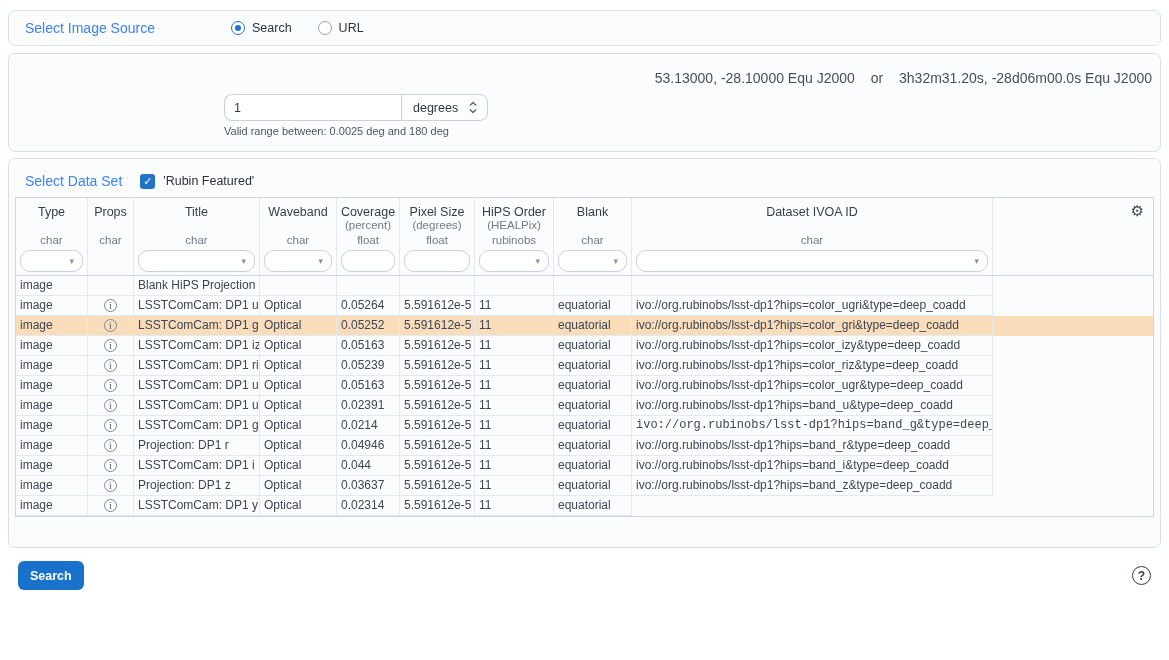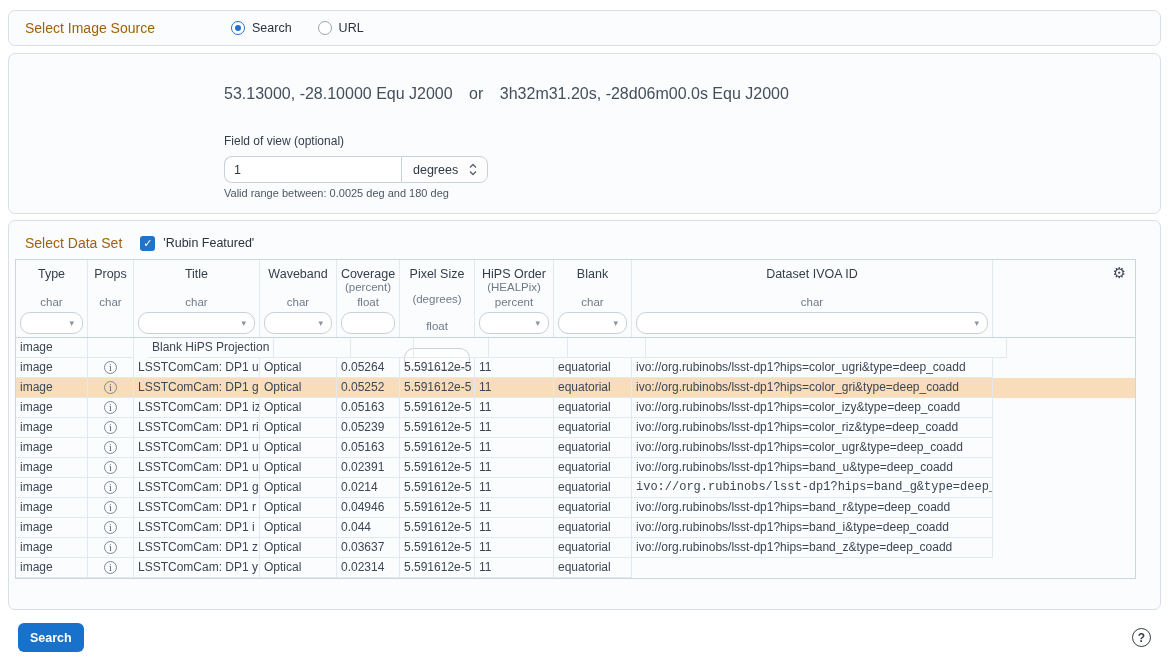--- a/index.html
+++ b/index.html
@@ -1,51 +1,51 @@
 <!DOCTYPE html>
 <html><head>
 <meta charset="utf-8">
 <style>
   * { box-sizing: border-box; margin: 0; padding: 0; }
   html,body { width:1169px; height:660px; background:#ffffff;
     font-family:"Liberation Sans", sans-serif; color:#3c4654; }
   .page { position:relative; width:1169px; height:660px; padding:10px 8px 0 8px; }
 
   .panel { background:#fbfcfe; border:1px solid #d8dfe7; border-radius:7px; width:1153px; }
-  .sec-title { color:#a16207; font-size:14px; }
+  .sec-title { color:#3b82f6; font-size:14px; }
 
   
   .p1 { height:36px; display:flex; align-items:center; padding:0 8px; margin-bottom:7px; }
   .p1 .sec-title { width:214px; padding-left:8px; }
   .radio-group { display:flex; align-items:center; gap:26px; }
   .radio { display:flex; align-items:center; gap:7px; font-size:12.5px; color:#2b323d; cursor:pointer; }
   .rb { width:14px; height:14px; border-radius:50%; border:1.5px solid #98a3b1; background:#fff; position:relative; }
   .rb.on { border-color:#2272c8; }
   .rb.on::after { content:""; position:absolute; left:2.5px; top:2.5px; width:6px; height:6px; border-radius:50%; background:#2272c8; }
 
   
   .p2 { margin-bottom:6px; padding:8px 8px 14px 8px; }
   .p2row { display:flex; }
   .leftlab { width:207px; padding-left:8px; padding-top:5px; flex:0 0 207px; }
   .joined { display:flex; }
   .tinput { width:282px; height:27px; border:1px solid #c8d1da; border-right:none; border-radius:8px 0 0 8px;
     background:#fff; padding:0 9px; font-size:12.5px; color:#2f3844; font-family:inherit; outline:none; }
   .selbox { height:27px; border:1px solid #c8d1da; border-radius:0 8px 8px 0; background:#fdfdfe;
     display:flex; align-items:center; gap:10px; padding:0 9px 0 11px; font-size:12.5px; color:#2f3844; cursor:pointer; }
-  .resolved { margin-left:207px; margin-top:23px; font-size:16px; color:#454f5c; }
+  .resolved { margin-left:207px; margin-top:8px; font-size:14px; color:#454f5c;text-align:right; }
   .resolved .or { margin:0 12px; }
   .fov-label { margin-left:207px; margin-top:31px; font-size:12px; color:#343d4a; }
   .fov-join { margin-left:207px; margin-top:8px; display:flex; }
   .finput { width:177px; height:27px; border:1px solid #c8d1da; border-right:none; border-radius:8px 0 0 8px;
     background:#fff; padding:0 9px; font-size:12.5px; color:#2f3844; font-family:inherit; outline:none; }
   .fov-hint { margin-left:207px; margin-top:4px; font-size:11px; color:#4c5663; }
   .chev { display:flex; }
 
   
-  .p3 { margin-bottom:13px; padding:8px 24px 30px 6px; }
+  .p3 { margin-bottom:13px; padding:8px 6px 30px 6px; }
   .ds-head { display:flex; align-items:center; gap:18px; height:28px; margin-bottom:2px; }
   .ds-head .sec-title { padding-left:10px; }
   .cb-label { display:flex; align-items:center; gap:8px; font-size:12.5px; color:#2b323d; cursor:pointer; }
   .cb { width:15px; height:15px; border-radius:3px; background:#2272c8; color:#fff; font-size:11px;
     display:flex; align-items:center; justify-content:center; line-height:1; }
 
   .table { border:1px solid #ccd5e0; background:#fbfcfe; }
   .thead { display:flex; height:78px; border-bottom:1px solid #c9d3df; }
   .th { display:flex; flex-direction:column; align-items:center; padding-top:7px;
     border-right:1px solid #e3e9f0; cursor:pointer; }
@@ -95,21 +95,20 @@
       </label>
     </div>
   </section>
 
   <section class="panel p2">
     <div class="resolved">
       <span>53.13000, -28.10000 Equ J2000</span>
       <span class="or">or</span>
       <span>3h32m31.20s, -28d06m00.0s Equ J2000</span>
     </div>
-    <div class="fov-label">Field of view (optional)</div>
     <div class="fov-join">
       <input class="finput" value="1" style="">
       <div class="selbox">
         <span>degrees</span>
         <span class="chev">
           <svg width="10" height="15" viewBox="0 0 10 15">
               <path d="M2 5.5 L5 2.5 L8 5.5" fill="none" stroke="#5a6470" stroke-width="1.4"></path>
               <path d="M2 9.5 L5 12.5 L8 9.5" fill="none" stroke="#5a6470" stroke-width="1.4"></path>
             </svg>
         </span>
@@ -163,30 +162,30 @@
                 <span class="caret">▾</span>
               </div>
             </div>
           </div>
           <div class="th" style="width: 63px;">
             <div class="th-name">Coverage</div>
             <div class="th-sub">(percent)</div>
             <div class="th-type">float</div>
             <div class="th-filter"><input class="finp" style=""></div>
           </div>
-          <div class="th" style="width: 75px; gap: 12px;">
+          <div class="th" style="width: 75px;">
             <div class="th-name">Pixel Size</div>
             <div class="th-sub">(degrees)</div>
             <div class="th-type">float</div>
             <div class="th-filter"><input class="finp" style=""></div>
           </div>
           <div class="th" style="width: 79px;">
             <div class="th-name">HiPS Order</div>
             <div class="th-sub">(HEALPix)</div>
-            <div class="th-type">percent</div>
+            <div class="th-type">rubinobs</div>
             <div class="th-filter">
               <div class="fsel">
                 <span class="caret">▾</span>
               </div>
             </div>
           </div>
           <div class="th" style="width: 78px;">
             <div class="th-name">Blank</div>
             <div class="th-sub"></div>
             <div class="th-type">char</div>
@@ -207,21 +206,21 @@
             </div>
           </div>
           <div class="th th-filler">
           <span class="gear">⚙</span>
         </div>
       </div>
       <div class="tbody" id="tbody">
           <div class="trow">
             <div class="cell c-type" style="width: 72px;">image</div>
             <div class="cell c-props" style="width: 46px;"></div>
-            <div class="cell c-title" style="width: 126px; margin-left: 14px;">Blank HiPS Projection</div>
+            <div class="cell c-title" style="width: 126px;">Blank HiPS Projection</div>
             <div class="cell c-waveband" style="width: 77px;"></div>
             <div class="cell c-coverage" style="width: 63px;"></div>
             <div class="cell c-pixel-size" style="width: 75px;"></div>
             <div class="cell c-hips-order" style="width: 79px;"></div>
             <div class="cell c-frame" style="width: 78px;"></div>
             <div class="cell c-ivoa-id" style="width: 361px;"></div>
             <div class="cell fillcell"></div>
           </div>
           <div class="trow">
             <div class="cell c-type" style="width: 72px;">image</div>
@@ -319,21 +318,21 @@
             <div class="cell c-hips-order" style="width: 79px;">11</div>
             <div class="cell c-frame" style="width: 78px;">equatorial</div>
             <div class="cell c-ivoa-id" style="width: 361px; font-family: Liberation Mono, monospace;">ivo://org.rubinobs/lsst-dp1?hips=band_g&amp;type=deep_coadd</div>
             <div class="cell fillcell"></div>
           </div>
           <div class="trow">
             <div class="cell c-type" style="width: 72px;">image</div>
             <div class="cell c-props" style="width: 46px;">
               <span class="info-ic">i</span>
             </div>
-            <div class="cell c-title" style="width: 126px;">LSSTComCam: DP1 r</div>
+            <div class="cell c-title" style="width: 126px;">Projection: DP1 r</div>
             <div class="cell c-waveband" style="width: 77px;">Optical</div>
             <div class="cell c-coverage" style="width: 63px;">0.04946</div>
             <div class="cell c-pixel-size" style="width: 75px;">5.591612e-5</div>
             <div class="cell c-hips-order" style="width: 79px;">11</div>
             <div class="cell c-frame" style="width: 78px;">equatorial</div>
             <div class="cell c-ivoa-id" style="width: 361px;">ivo://org.rubinobs/lsst-dp1?hips=band_r&amp;type=deep_coadd</div>
             <div class="cell fillcell"></div>
           </div>
           <div class="trow">
             <div class="cell c-type" style="width: 72px;">image</div>
@@ -347,21 +346,21 @@
             <div class="cell c-hips-order" style="width: 79px;">11</div>
             <div class="cell c-frame" style="width: 78px;">equatorial</div>
             <div class="cell c-ivoa-id" style="width: 361px;">ivo://org.rubinobs/lsst-dp1?hips=band_i&amp;type=deep_coadd</div>
             <div class="cell fillcell"></div>
           </div>
           <div class="trow">
             <div class="cell c-type" style="width: 72px;">image</div>
             <div class="cell c-props" style="width: 46px;">
               <span class="info-ic">i</span>
             </div>
-            <div class="cell c-title" style="width: 126px;">LSSTComCam: DP1 z</div>
+            <div class="cell c-title" style="width: 126px;">Projection: DP1 z</div>
             <div class="cell c-waveband" style="width: 77px;">Optical</div>
             <div class="cell c-coverage" style="width: 63px;">0.03637</div>
             <div class="cell c-pixel-size" style="width: 75px;">5.591612e-5</div>
             <div class="cell c-hips-order" style="width: 79px;">11</div>
             <div class="cell c-frame" style="width: 78px;">equatorial</div>
             <div class="cell c-ivoa-id" style="width: 361px;">ivo://org.rubinobs/lsst-dp1?hips=band_z&amp;type=deep_coadd</div>
             <div class="cell fillcell"></div>
           </div>
           <div class="trow">
             <div class="cell c-type" style="width: 72px;">image</div>

